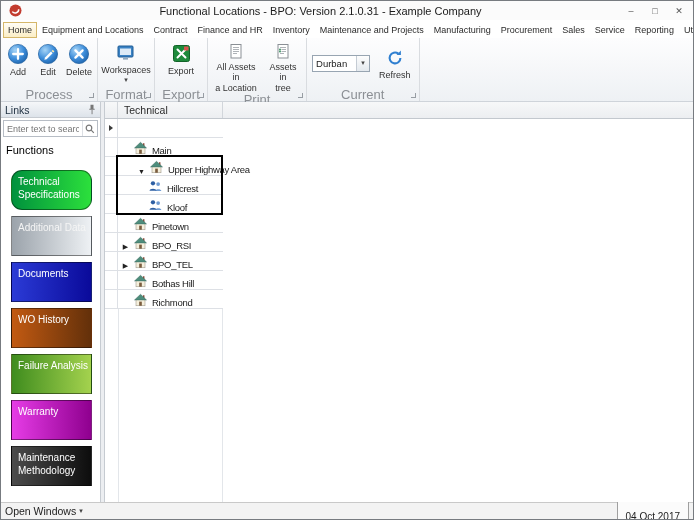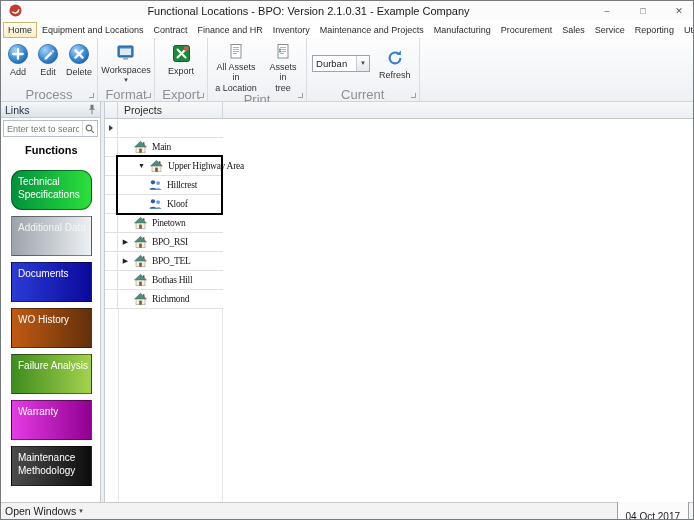--- a/index.html
+++ b/index.html
@@ -1,20 +1,20 @@
 <!DOCTYPE html>
 <html><head>
 <meta charset="utf-8">
 <style>
   * { margin:0; padding:0; box-sizing:border-box; }
   html,body { width:694px; height:520px; background:#e9e9e9; font-family:"Liberation Sans", sans-serif; }
   .window { width:694px; height:520px; border:1px solid #777b80; background:#fff; display:flex; flex-direction:column; overflow:hidden; }
 
   
-  .titlebar { height:19px; flex:0 0 auto; display:flex; align-items:center; gap:12px; padding:0 2px 0 8px; background:#fbfbfb; }
+  .titlebar { height:19px; flex:0 0 auto; display:flex; align-items:center; gap:0; padding:0 2px 0 8px; background:#fbfbfb; }
   .titlebar .title { flex:1; text-align:center; font-size:11px; color:#1a1a1a; white-space:nowrap; overflow:hidden; }
   .win-btn { width:24px; height:15px; display:flex; align-items:center; justify-content:center; font-size:9px; color:#555; cursor:default; }
 
   
   .tabstrip { height:18px; flex:0 0 auto; display:flex; align-items:flex-end; background:#fff; padding:0 2px; overflow:hidden; }
   .tabs-wrap { display:flex; align-items:flex-end; }
   .rtab { font-size:9px; color:#2b2b2b; padding:2px 4px; white-space:nowrap; border:1px solid transparent; }
   .rtab.active { border:1px solid #d5b76a; background:linear-gradient(#fffdf6,#fbeec6); }
 
   
@@ -32,35 +32,35 @@
   .combo .dd { width:13px; height:100%; border-left:1px solid #c5ccd4; display:flex; align-items:center; justify-content:center; font-size:7px; color:#444; background:linear-gradient(#fdfdfd,#e4e9ee); }
 
   
   .workspace { flex:1; display:flex; min-height:0; background:#fff; }
 
   .links { width:100px; flex:0 0 auto; border-right:1px solid #c6cbd1; display:flex; flex-direction:column; background:#fff; }
   .links-header { height:16px; flex:0 0 auto; display:flex; align-items:center; justify-content:space-between; padding:0 4px; background:linear-gradient(#f5f7f9,#dde3ea); border-bottom:1px solid #c6cbd1; font-size:10.5px; color:#223344; }
   .searchrow { margin:2px; border:1px solid #b7bdc5; height:17px; flex:0 0 auto; display:flex; align-items:center; background:#fff; }
   .searchrow input { flex:1; min-width:0; border:0; outline:0; font-size:9px; padding:0 3px; color:#555; font-family:inherit; background:transparent; }
   .search-btn { width:15px; height:100%; flex:0 0 auto; display:flex; align-items:center; justify-content:center; border-left:1px solid #dcdfe4; }
-  .fn-title { font-weight:bold; font-size:11px; padding:5px 5px 2px; color:#000;margin-left:19px; }
+  .fn-title { font-weight:normal; font-size:11px; padding:5px 5px 2px; color:#000; }
   .fn-list { flex:1; padding:12px 8px 0 10px; display:flex; flex-direction:column; gap:6px; overflow:hidden; }
   .fnbtn { min-height:40px; color:#fff; font-size:10px; line-height:1.3; padding:4px 2px 4px 6px; border:1px solid rgba(0,0,0,.45); }
 
   .splitter { width:4px; flex:0 0 auto; background:#eceef1; border-right:1px solid #c6cbd1; }
 
   
   .content { flex:1; min-width:0; position:relative; background:#fff; }
   .grid-header { height:17px; display:flex; background:linear-gradient(#f7f8f9,#eceef1); border-bottom:1px solid #c3c8ce; }
   .gh-ind { width:13px; flex:0 0 auto; border-right:1px solid #d2d6db; }
   .gh-cell { width:105px; flex:0 0 auto; border-right:1px solid #d2d6db; font-size:10.5px; color:#2b2b2b; display:flex; align-items:center; padding-left:6px; }
   .grid-rows { position:relative; }
   .trow { height:19px; display:flex; width:118px; border-bottom:1px solid #dde0e5; background:#fff; }
   .rind { width:13px; flex:0 0 auto; border-right:1px solid #dde0e5; display:flex; align-items:center; justify-content:center; }
-  .rcell { flex:1; display:flex; align-items:center; gap:2px; overflow:visible;font-family:Liberation Serif, serif; }
+  .rcell { flex:1; display:flex; align-items:flex-end; gap:2px; overflow:visible; }
   .texp { width:11px; flex:0 0 auto; font-size:7px; color:#222; text-align:center; }
   .ticon { width:15px; height:15px; flex:0 0 auto; display:flex; align-items:center; justify-content:center; }
   .tlabel { font-size:9.5px; letter-spacing:-0.3px; color:#1a1a1a; white-space:nowrap; padding-left:2px; }
   .focus-arrow { width:0; height:0; border-left:4px solid #3a3a3a; border-top:3px solid transparent; border-bottom:3px solid transparent; }
   .tree-highlight { position:absolute; left:11px; top:36px; width:107px; height:60px; border:2px solid #000; pointer-events:none; z-index:5; }
   .vline { position:absolute; top:207px; bottom:0; width:1px; background:#e3e6ea; }
 
   
   .statusbar { height:17px; flex:0 0 auto; display:flex; align-items:center; background:#f3f3f3; border-top:1px solid #c9c9c9; padding:0 4px; font-size:10.5px; color:#222; }
   .sb-left { display:flex; align-items:center; gap:3px; }
@@ -267,21 +267,21 @@
           <div class="fnbtn" style="background: linear-gradient(to right, rgb(230, 60, 230), rgb(143, 0, 143));">Warranty</div>
           <div class="fnbtn" style="background: linear-gradient(to right, rgb(76, 76, 76), rgb(13, 13, 13));">Maintenance Methodology</div>
         </div>
     </div>
 
     <div class="splitter"></div>
 
     <div class="content">
       <div class="grid-header">
         <div class="gh-ind"></div>
-        <div class="gh-cell">Projects</div>
+        <div class="gh-cell">Technical</div>
       </div>
       <div class="grid-rows">
         <div class="trow">
           <div class="rind">
             <span class="focus-arrow"></span>
           </div>
           <div class="rcell"></div>
         </div>
         <div>
             <div class="trow">

